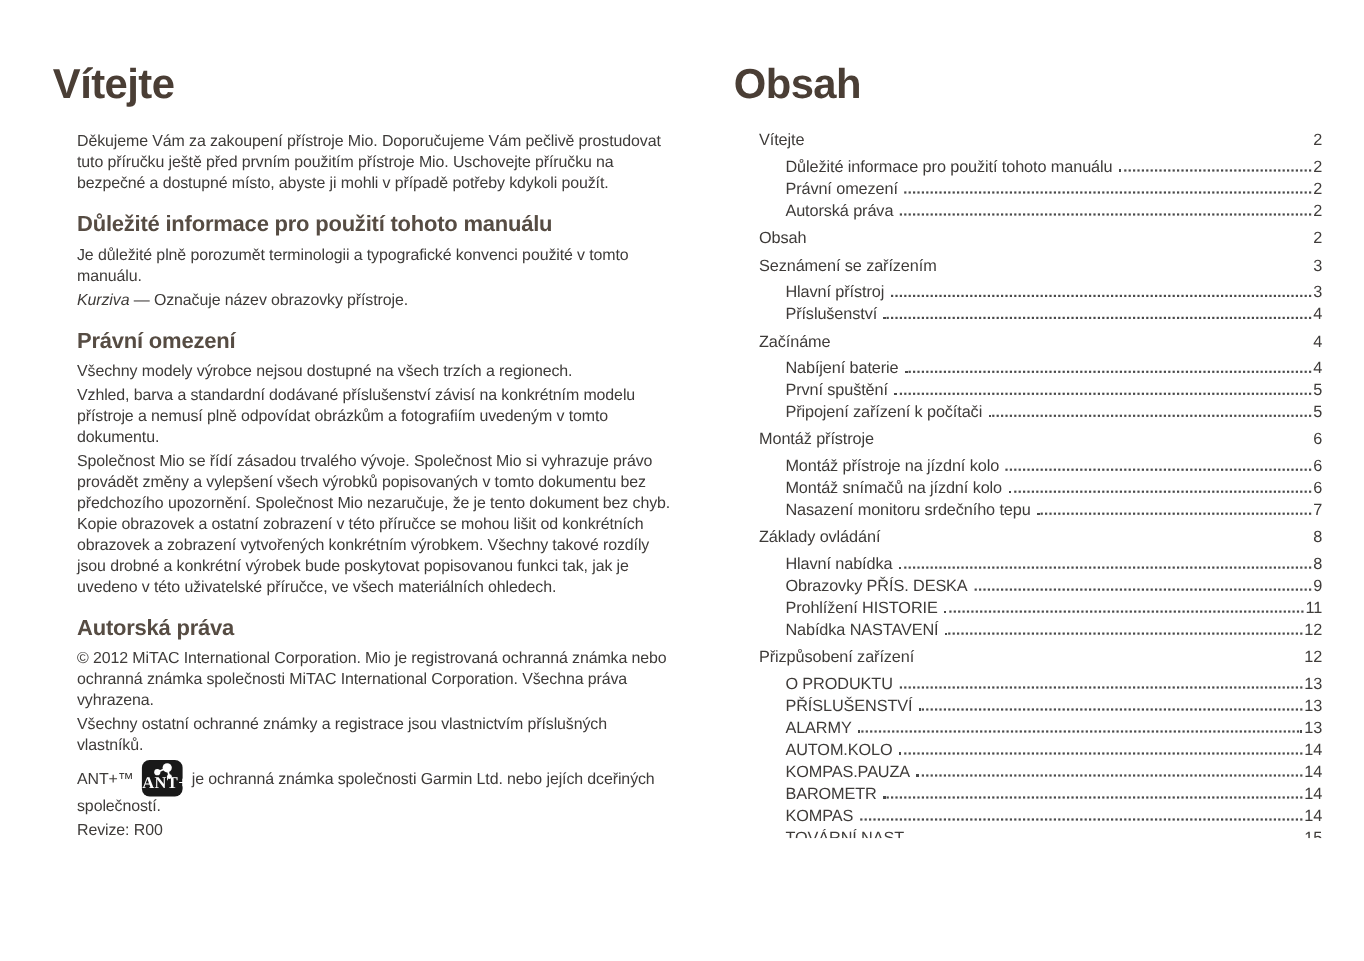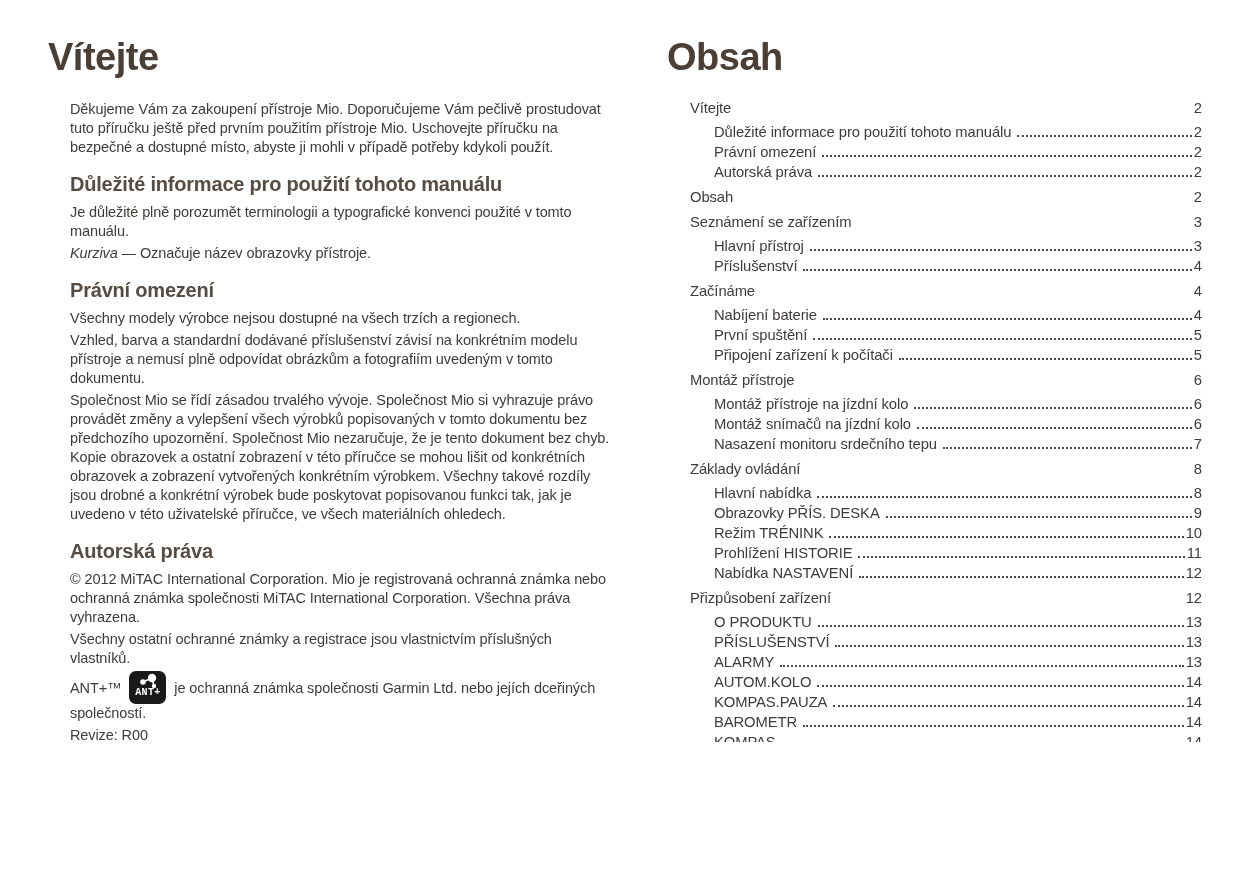--- a/index.html
+++ b/index.html
@@ -1,19 +1,20 @@
 <!DOCTYPE html>
 <html><head>
 <meta charset="utf-8">
 <style>
   html,body { margin:0; padding:0; background:#ffffff; }
   .page {
     position:relative; width:1240px; height:742px; background:#ffffff;
     font-family:"Liberation Sans","DejaVu Sans",sans-serif; overflow:hidden;
     color:#3e3b39;
+    margin-top:20px;
   }
   h1.doc-title {
     margin:0; font-size:38px; font-weight:700; color:#4a3e35;
     letter-spacing:-0.5px; line-height:1.05;
   }
   .col-left { position:absolute; left:48px; top:38px; width:562px; }
   .col-right{ position:absolute; left:667px; top:38px; width:537px; }
   .left-body { margin:22px 0 0 22px; width:545px; }
   .para {
     margin:0 0 3px 0; font-size:14.5px; line-height:19px;
@@ -27,22 +28,22 @@
   }
   
   .ant-logo {
     display:inline-block; vertical-align:-11px;
     width:37px; height:33px; background:#191919; border-radius:7px;
     position:relative; margin:0 4px;
   }
   .ant-logo svg { position:absolute; left:7px; top:2px; }
   .ant-logo .ant-label {
     position:absolute; left:0; right:0; bottom:2px; text-align:center;
-    color:#ffffff; font-size:10px; font-weight:700; letter-spacing:0.3px;
-    font-family:Liberation Mono, monospace;
+    color:#ffffff; font-size:15px; font-weight:700; letter-spacing:0.3px;
+    font-family:Liberation Serif, serif;
   }
   
   .toc-list { margin:20px 0 0 23px; width:512px; }
   .toc-row {
     display:flex; align-items:baseline; font-size:14.8px;
     line-height:20px; color:#3e3b39; letter-spacing:-0.1px;
   }
   .toc-row.l1 { margin:5px 0 4px 0; }
   .toc-row.l2 { padding-left:24px; }
   .toc-label { white-space:nowrap; }
@@ -183,25 +184,20 @@
           <span class="toc-label">Hlavní nabídka</span>
           <span class="toc-leader"></span>
           <span class="toc-page">8</span>
         </div>
         <div class="toc-row l2">
           <span class="toc-label">Obrazovky PŘÍS. DESKA</span>
           <span class="toc-leader"></span>
           <span class="toc-page">9</span>
         </div>
         <div class="toc-row l2">
-          <span class="toc-label">Režim TRÉNINK</span>
-          <span class="toc-leader"></span>
-          <span class="toc-page">10</span>
-        </div>
-        <div class="toc-row l2">
           <span class="toc-label">Prohlížení HISTORIE</span>
           <span class="toc-leader"></span>
           <span class="toc-page">11</span>
         </div>
         <div class="toc-row l2">
           <span class="toc-label">Nabídka NASTAVENÍ</span>
           <span class="toc-leader"></span>
           <span class="toc-page">12</span>
         </div>
         <div class="toc-row l1">

